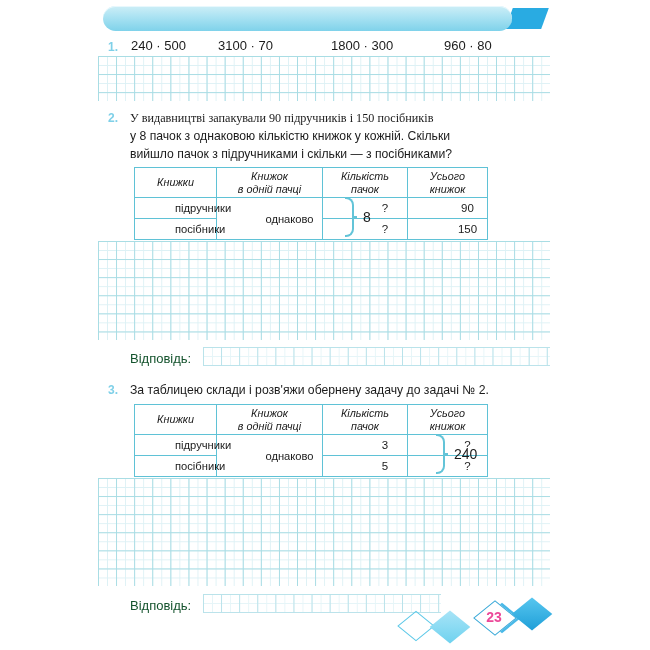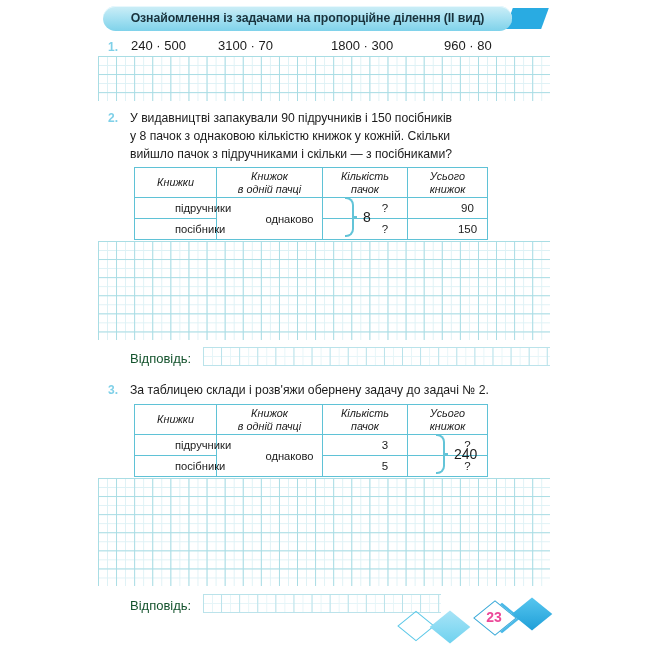--- a/index.html
+++ b/index.html
@@ -220,32 +220,31 @@
     background: linear-gradient(135deg, #57c6ef 0%, #1f9fd8 100%);
   }
 </style>
 </head>
 <body>
 
 <div id="page">
 
   <div id="header-accent"></div>
   <div id="header-banner"></div>
-  <div id="header-title">Ознайомлення із задачами на пропорційне ділення (II вид)</div>
 
   <div class="tasknum" style="left:108px; top:40px;">1.</div>
   <div class="expr" style="left:131px; top:38px;">240 · 500</div>
   <div class="expr" style="left:218px; top:38px;">3100 · 70</div>
   <div class="expr" style="left:331px; top:38px;">1800 · 300</div>
   <div class="expr" style="left:444px; top:38px;">960 · 80</div>
 
   <div class="grid" style="left:98px; top:56px; width:452px; height:45px;"></div>
 
   <div class="tasknum" style="left:108px; top:111px;">2.</div>
-  <div class="tasktext" style="left:130px; top:109px;">У видавництві запакували 90 підручників і 150 посібників</div>
+  <div class="tasktext" style="left:130px; top:109px;font-family:Liberation Serif, serif;">У видавництві запакували 90 підручників і 150 посібників</div>
   <div class="tasktext" style="left:130px; top:127px;">у 8 пачок з однаковою кількістю книжок у кожній. Скільки</div>
   <div class="tasktext" style="left:130px; top:145px;">вийшло пачок з підручниками і скільки — з посібниками?</div>
 
   <table class="tbl" style="left:134px; top:167px; width:353px;">
     <colgroup>
       <col style="width:82px">
       <col style="width:106px">
       <col style="width:85px">
       <col style="width:80px">
     </colgroup>

